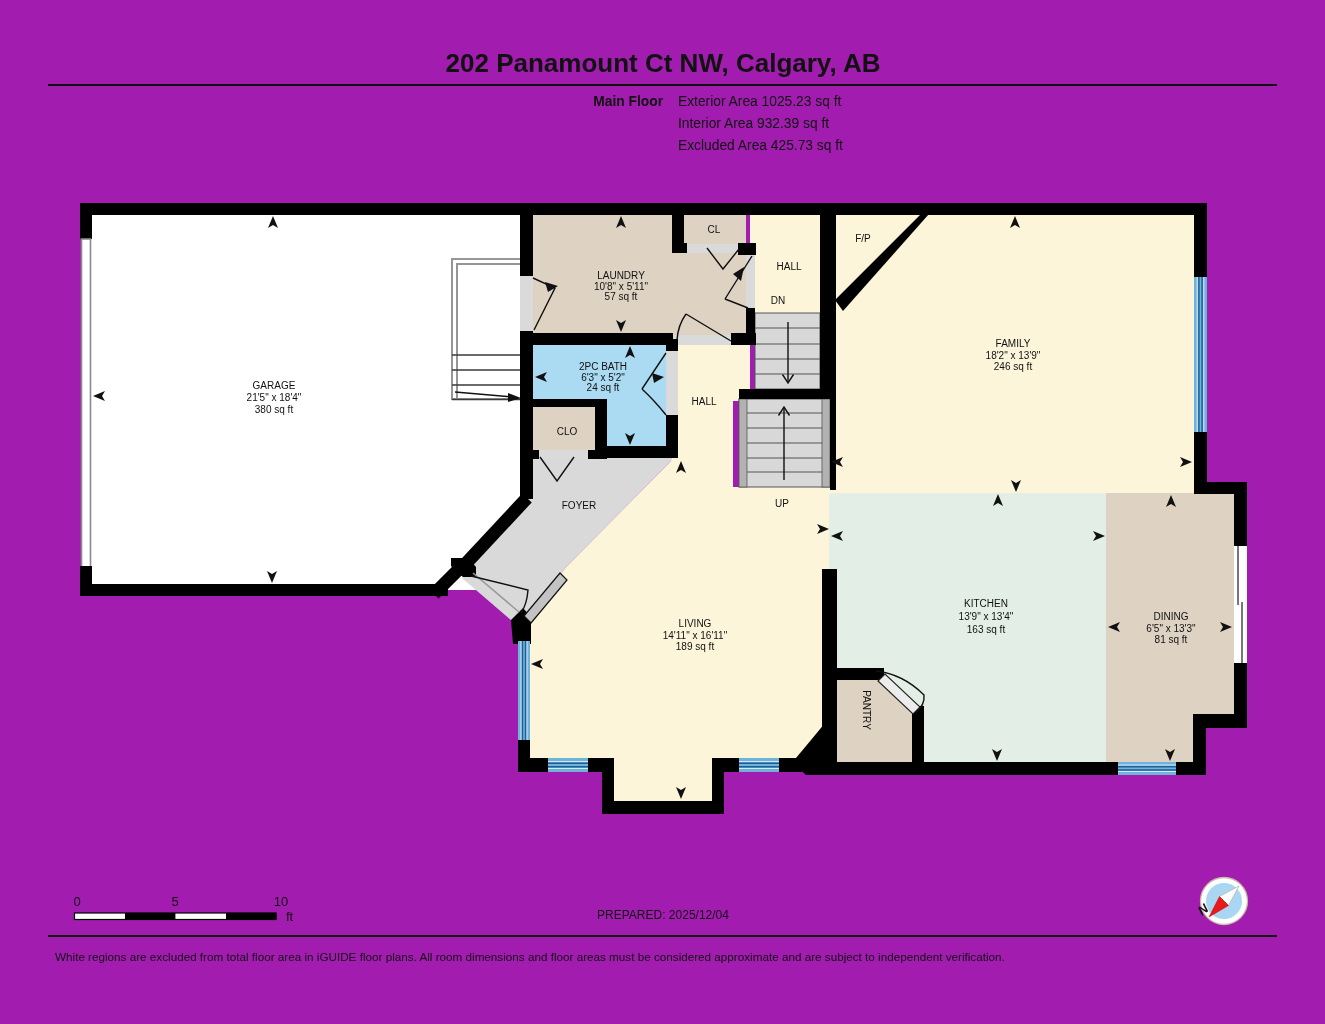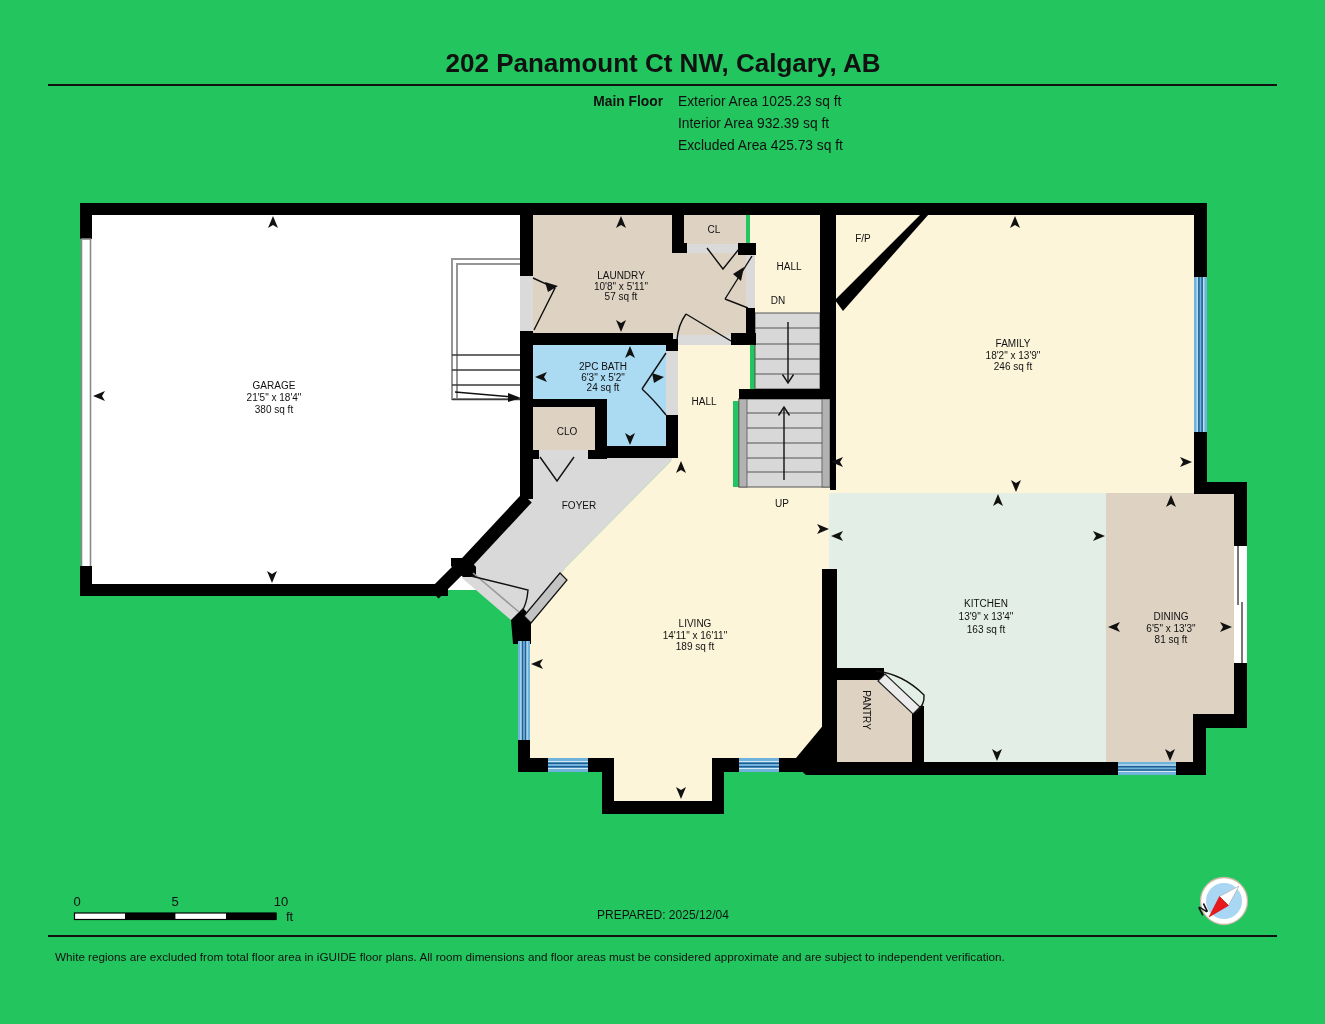--- a/index.html
+++ b/index.html
@@ -1,16 +1,16 @@
 <!DOCTYPE html>
 <html><head>
 <meta charset="utf-8">
 <style>
   html,body{margin:0;padding:0;background:#ffffff;}
-  .page{position:relative;width:1325px;height:1024px;background:#22c55e;overflow:hidden;
+  .page{position:relative;width:1325px;height:1024px;background:#a21caf;overflow:hidden;
         font-family:"Liberation Sans", sans-serif;}
   svg{position:absolute;left:0;top:0;}
   text{font-family:"Liberation Sans", sans-serif;fill:#111;}
 </style>
 </head>
 <body>
 <div class="page">
 <svg width="1325" height="1024" viewBox="0 0 1325 1024">
 
 <g id="header">

